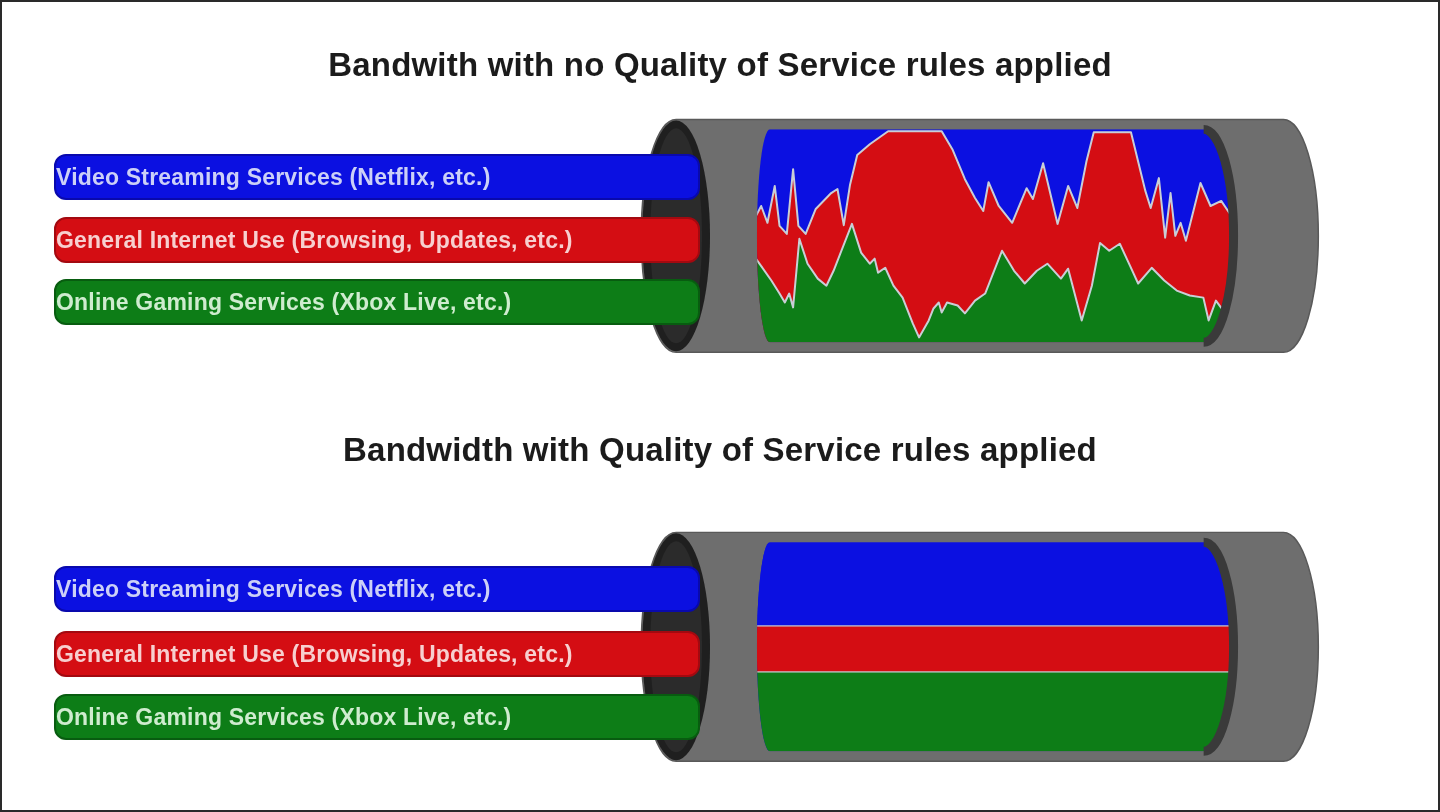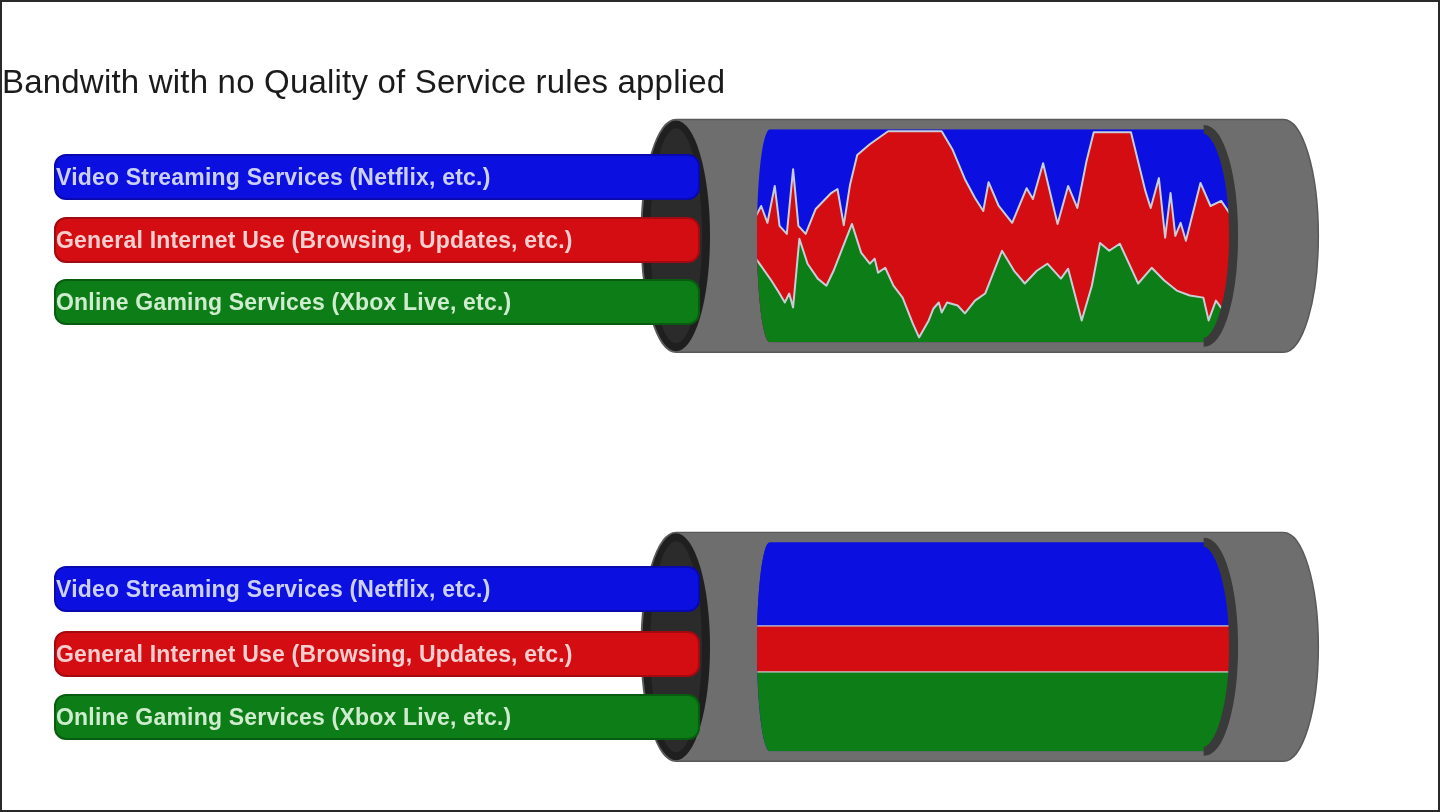--- a/index.html
+++ b/index.html
@@ -3,22 +3,22 @@
 <meta charset="utf-8">
 <style>
   html,body{margin:0;padding:0;background:#ffffff;}
   .canvas{
     position:relative;width:1440px;height:812px;background:#ffffff;
     border:2px solid #2a2a2a;box-sizing:border-box;overflow:hidden;
     font-family:"Liberation Sans",sans-serif;
   }
   #pipes-svg{position:absolute;left:0;top:0;width:100%;height:100%;z-index:1;}
   .title{
-    position:absolute;left:0;right:0;z-index:3;
-    font-weight:400;font-size:33px;color:#1b1b1b;letter-spacing:.2px;white-space:nowrap;margin-top:17px;
+    position:absolute;left:0;right:0;text-align:center;z-index:3;
+    font-weight:700;font-size:33px;color:#1b1b1b;letter-spacing:.2px;white-space:nowrap;
   }
   #title-no-qos{top:44px;}
   #title-qos{top:429px;}
   .bar{
     position:absolute;left:52px;width:646px;height:46px;z-index:2;
     border:2px solid transparent;border-radius:12px;box-sizing:border-box;
     display:flex;align-items:center;
   }
   .bar .lbl{
     width:416px;text-align:center;font-weight:700;font-size:23px;
@@ -61,20 +61,21 @@
         <rect x="754" y="627" width="492" height="47.2" fill="#d40d13"></rect>
         <line x1="754" y1="627" x2="1246" y2="627" stroke="#c9ced6" stroke-width="1.6" opacity="0.7"></line>
         <rect x="754" y="673.2" width="492" height="80.8" fill="#0d7d17"></rect>
         <line x1="754" y1="673.2" x2="1246" y2="673.2" stroke="#c9ced6" stroke-width="1.6" opacity="0.7"></line>
       </g>
       <path d="M 1205 543 A 30 105 0 0 1 1205 753" fill="none" stroke="#3a3a3a" stroke-width="9"></path>
     </svg>
 
   <div class="title" id="title-no-qos">Bandwith with no Quality of Service rules applied</div>
 
+  <div class="title" id="title-qos">Bandwidth with Quality of Service rules applied</div>
 
   <div class="bar" id="bar-video-top" style="background-color: rgb(11, 16, 225); color: rgb(204, 208, 247); border-color: rgb(9, 9, 173);">
     <span class="lbl">Video Streaming Services (Netflix, etc.)</span>
   </div>
   <div class="bar" id="bar-internet-top" style="background-color: rgb(212, 13, 19); color: rgb(247, 207, 207); border-color: rgb(163, 9, 16);">
     <span class="lbl">General Internet Use (Browsing, Updates, etc.)</span>
   </div>
   <div class="bar" id="bar-gaming-top" style="background-color: rgb(13, 125, 23); color: rgb(207, 236, 207); border-color: rgb(8, 92, 16);">
     <span class="lbl">Online Gaming Services (Xbox Live, etc.)</span>
   </div>

